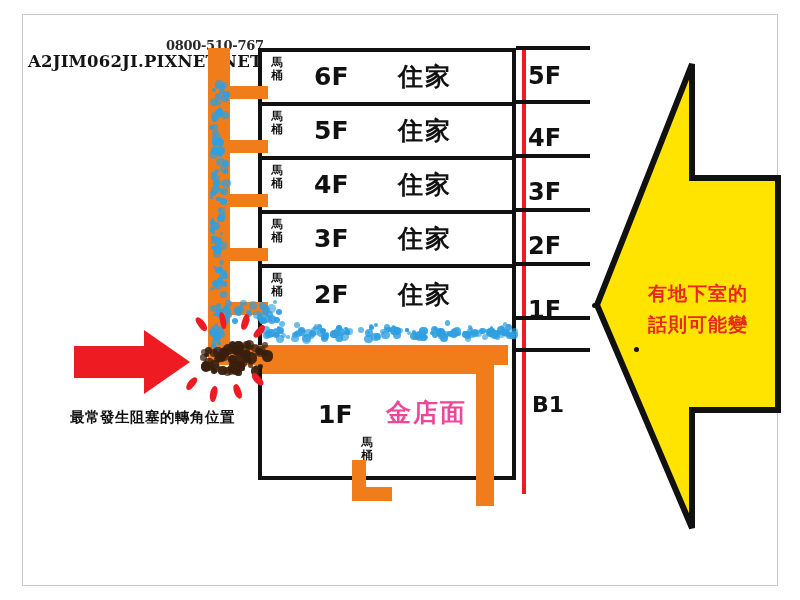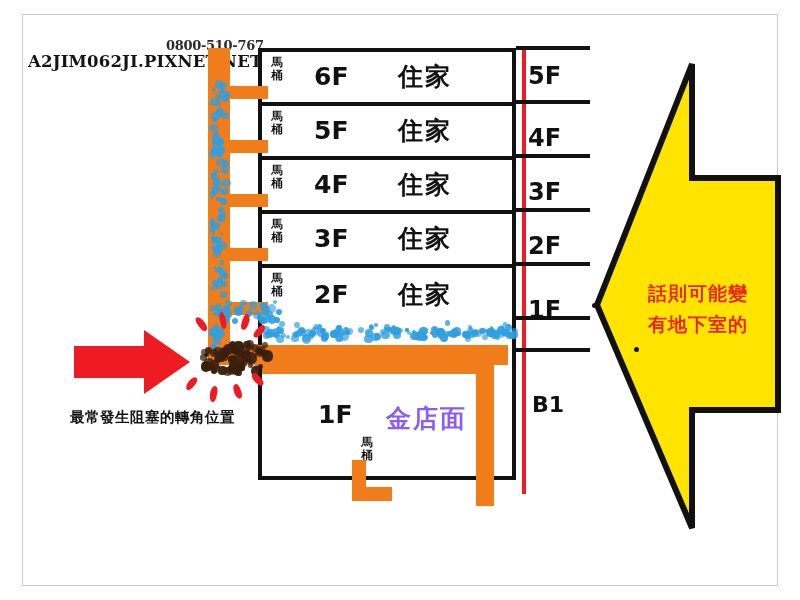--- a/index.html
+++ b/index.html
@@ -32,21 +32,21 @@
   .fl-num{position:absolute;left:52px;top:50%;transform:translateY(-52%);
           font-size:25px;font-weight:bold;color:#111;
           font-family:"DejaVu Sans","Liberation Sans",sans-serif;}
   .fl-use{position:absolute;left:136px;top:50%;transform:translateY(-52%);
           font-size:25px;font-weight:bold;color:#111;letter-spacing:2px;}
 
   
   #shop{position:absolute;left:258px;top:352px;width:258px;height:128px;
         border:4px solid #111;border-top:none;box-sizing:border-box;background:#fff;}
   #shop-num{position:absolute;left:56px;top:48px;font-size:25px;font-weight:bold;color:#111;}
-  #shop-use{position:absolute;left:124px;top:50px;font-size:25px;font-weight:bold;color:#8b5cf6;letter-spacing:2px;}
+  #shop-use{position:absolute;left:124px;top:44px;font-size:25px;font-weight:bold;color:#ec4899;letter-spacing:2px;}
   #shop-toilet{position:absolute;left:96px;top:84px;width:18px;
                font-size:11.5px;font-weight:bold;line-height:1.15;color:#111;text-align:center;}
 
   
   #septic{position:absolute;left:378px;top:490px;width:164px;height:48px;
           background:#1ca0e8;border:4px solid #111;box-sizing:border-box;}
   #septic-lbl{position:absolute;left:0;right:0;bottom:3px;text-align:center;
               font-size:17px;font-weight:bold;color:#2d3ba0;letter-spacing:1px;}
 
   
@@ -561,19 +561,19 @@
     </div>
 
   <div id="caption">最常發生阻塞的轉角位置</div>
 
   <div id="yellow">
     <svg width="190" height="480" viewBox="0 0 190 480">
       <polygon id="ypoly" points="100,4 100,118 186,118 186,350 100,350 100,468 5,245" fill="#ffe400" stroke="#111111" stroke-width="6" stroke-linejoin="miter"></polygon>
     </svg>
   </div>
   <div id="ytext" style="color: rgb(232, 40, 28);">
+    <div>有地下室的</div>
     <div>話則可能變</div>
-    <div>有地下室的</div>
   </div>
   <div class="ybullet" style="left:592px;top:303px;"></div>
   <div class="ybullet" style="left:634px;top:347px;"></div>
 
 </div>
 
 </body></html>

